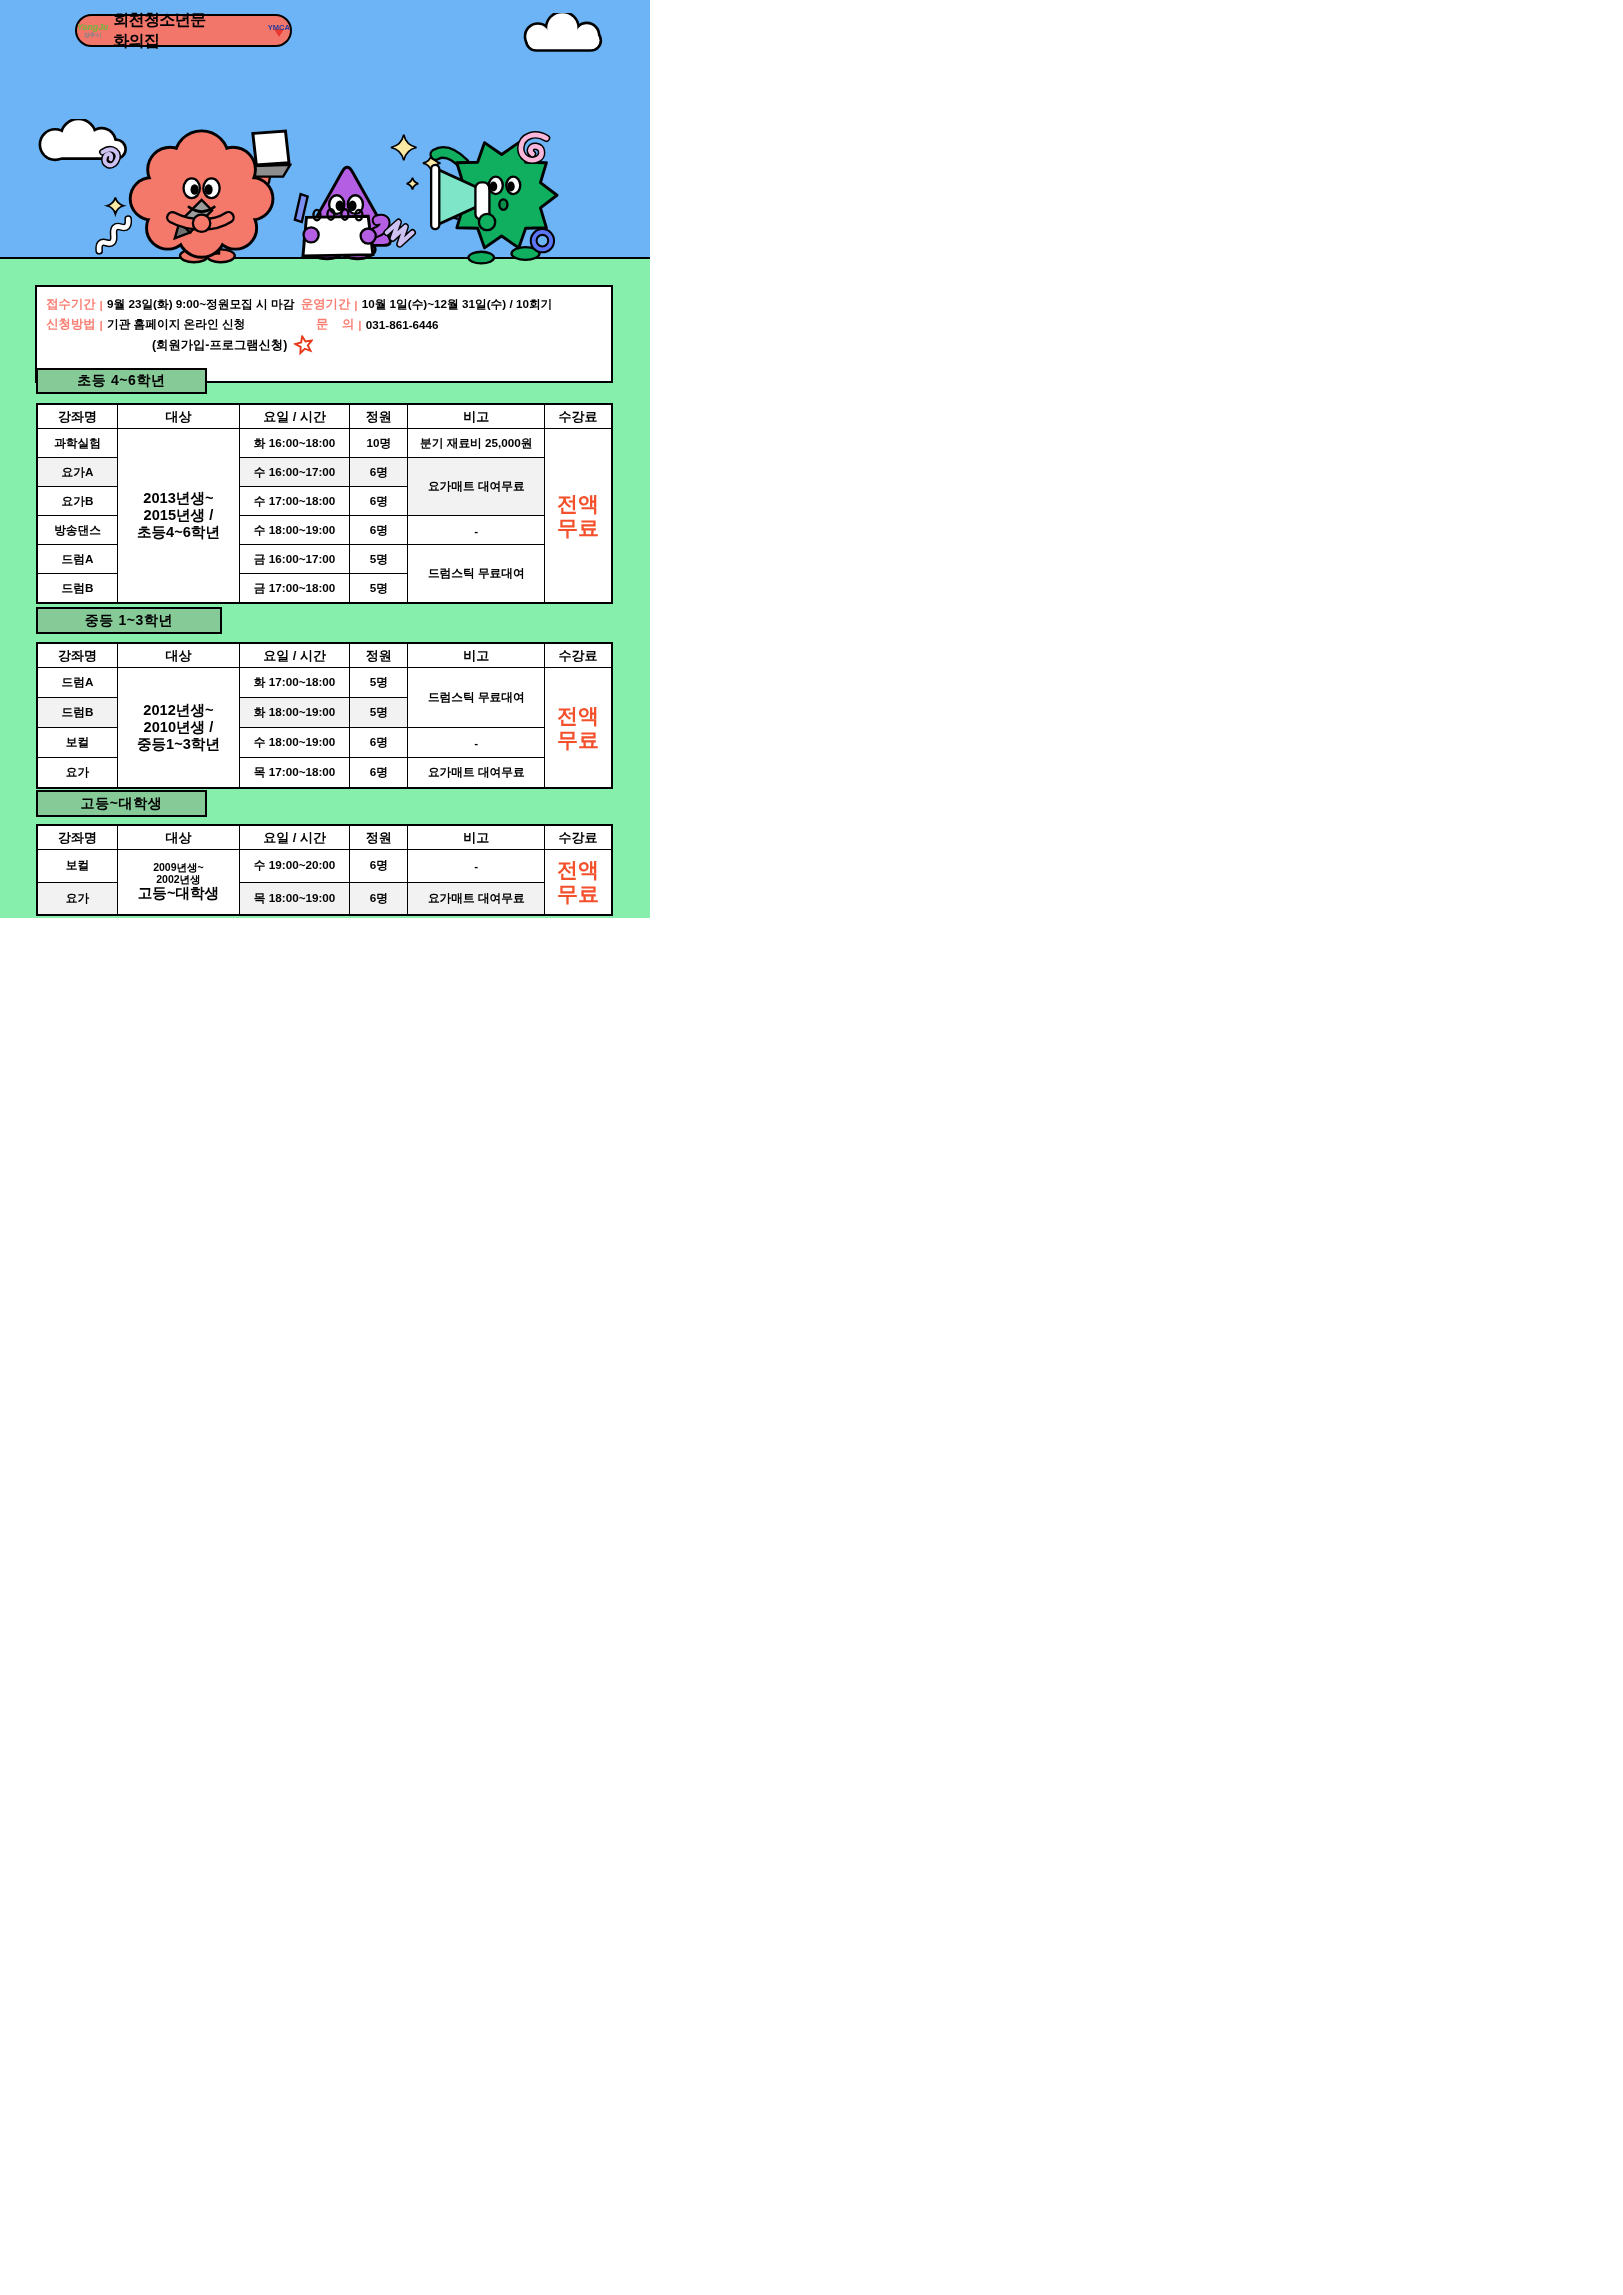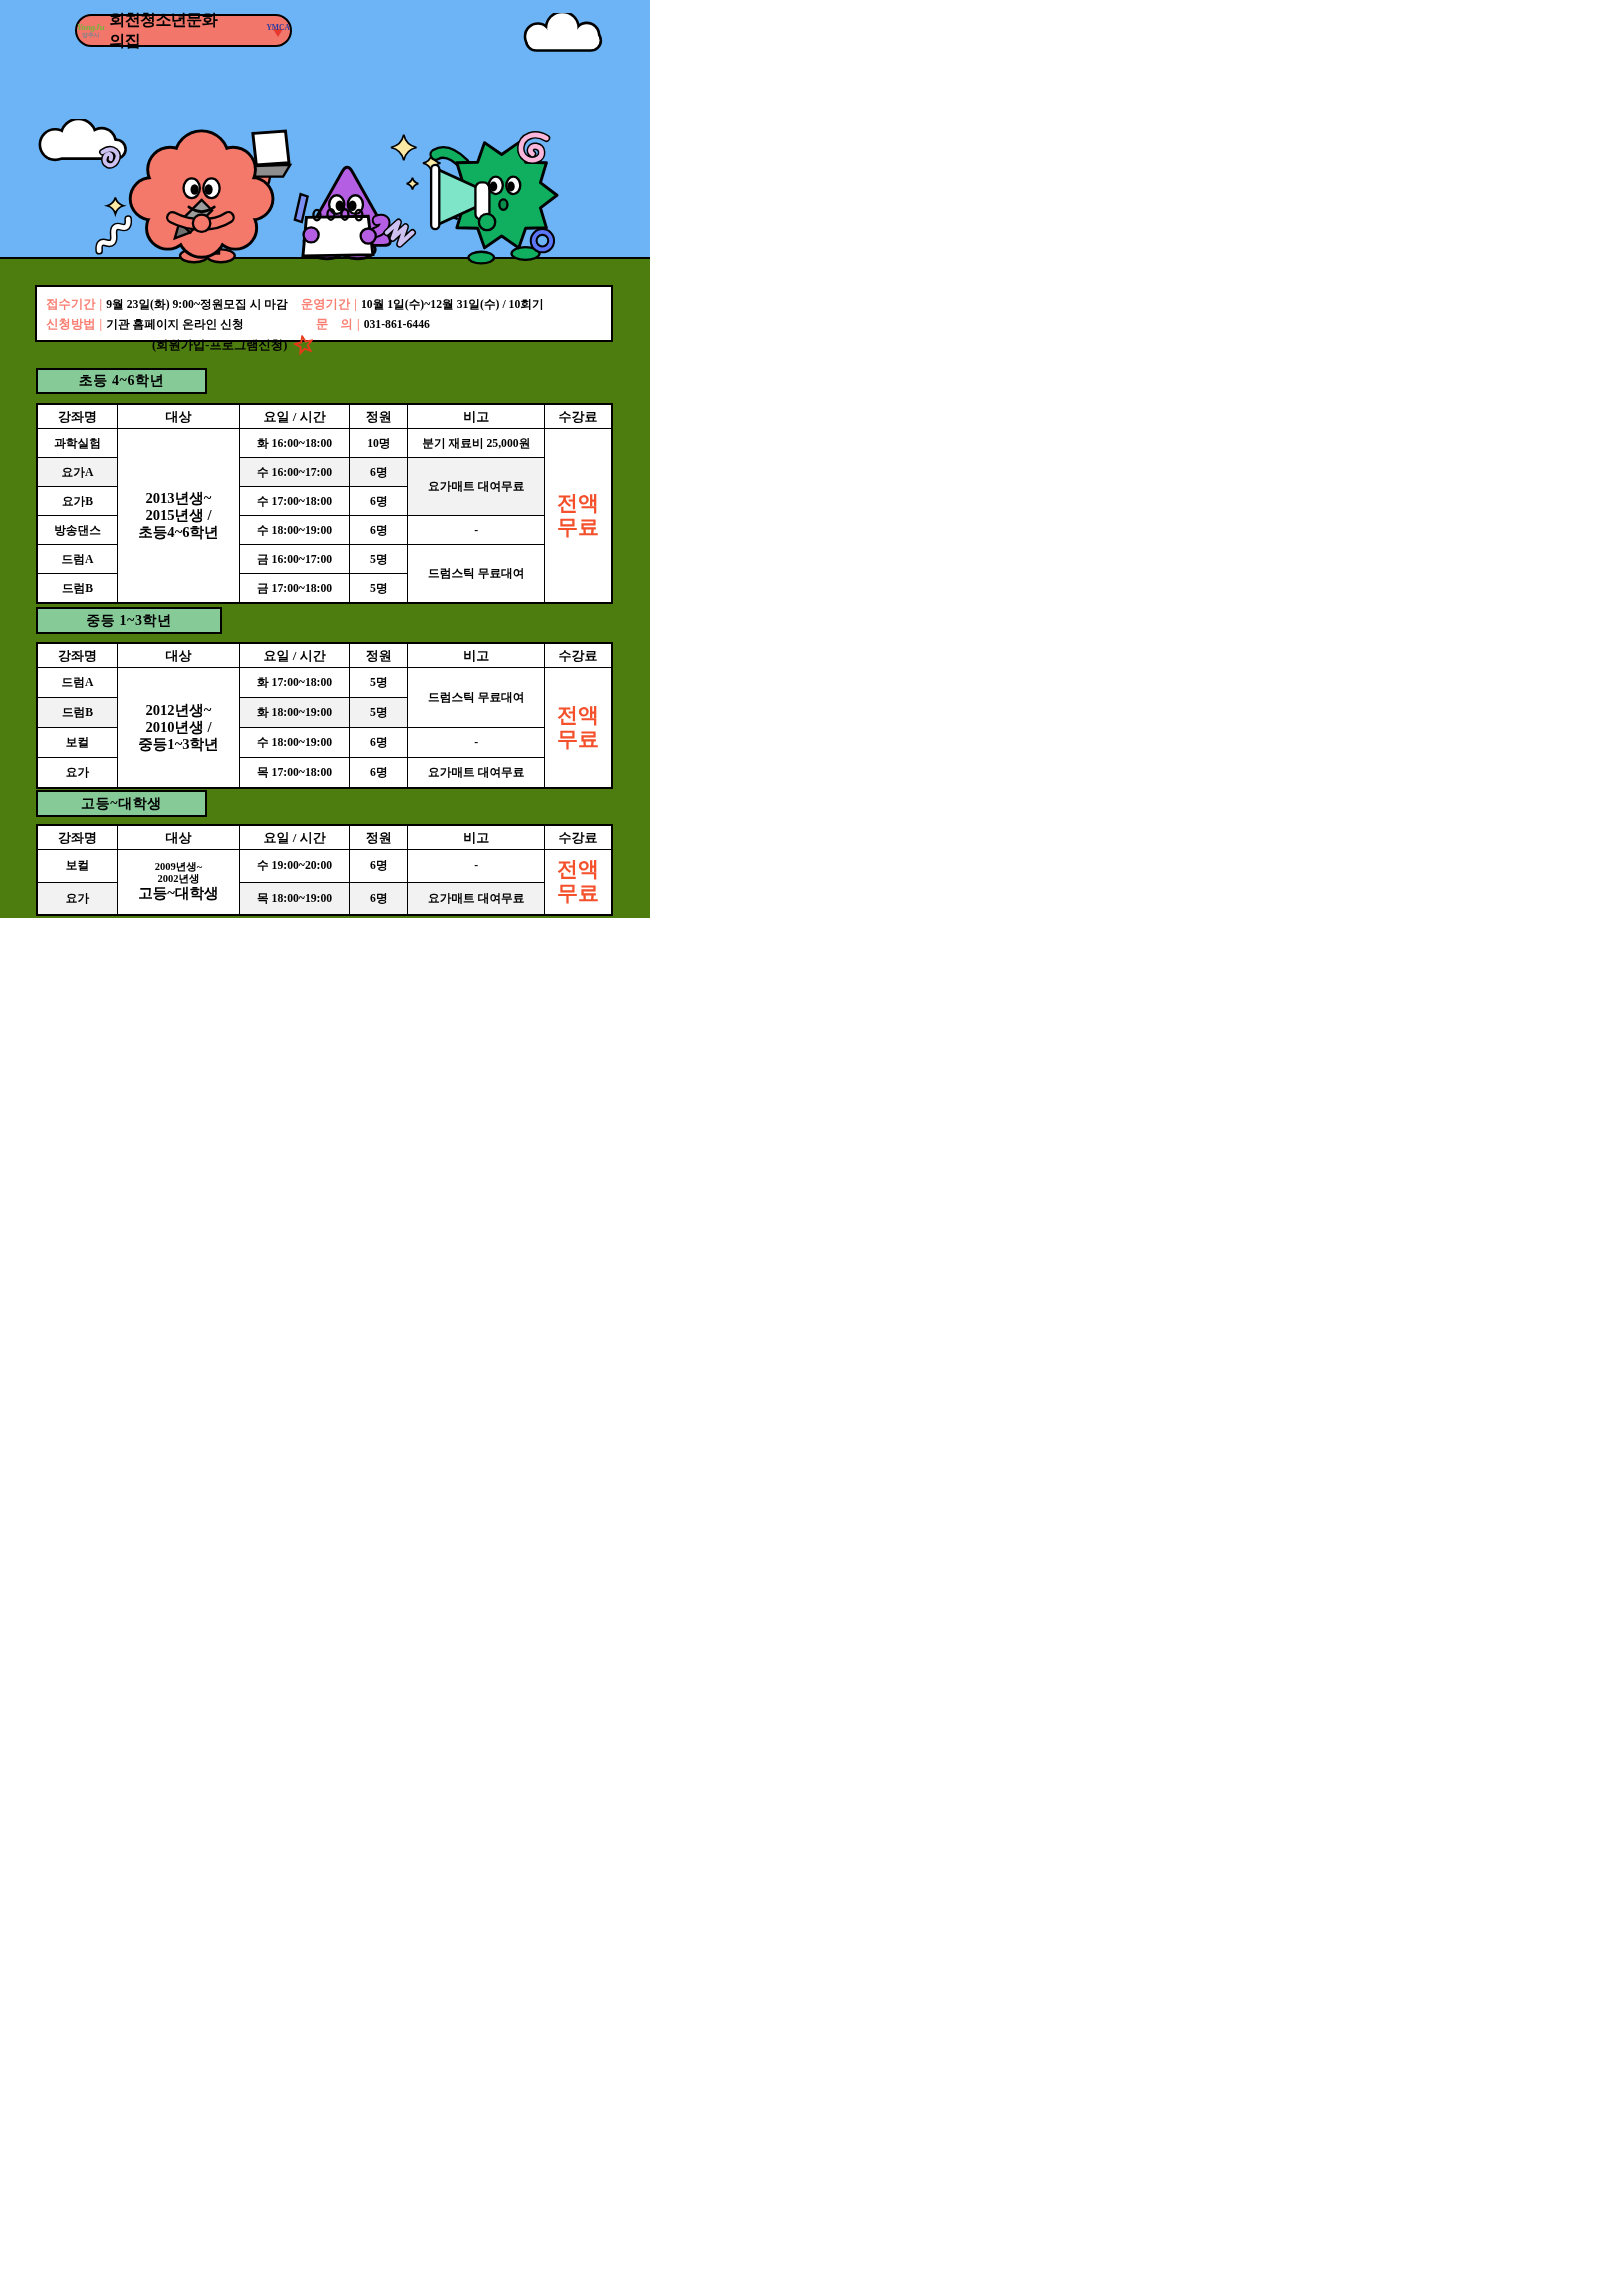--- a/index.html
+++ b/index.html
@@ -1,17 +1,17 @@
 <!DOCTYPE html>
 <html style="font-size:9.3px"><head>
 <meta charset="utf-8">
 <style>
   html,body{margin:0;padding:0;}
-  .page{position:relative;width:650px;height:918px;background:#4d7c0f;
-        font-family:Liberation Serif, serif;overflow:hidden;color:#000;}
+  .page{position:relative;width:650px;height:918px;background:#86efac;
+        font-family:Liberation Sans, sans-serif;overflow:hidden;color:#000;}
   
   .sky{position:absolute;left:0;top:0;width:100%;height:257px;background:#6CB4F5;
        border-bottom:2.3px solid #000;box-sizing:content-box;}
   .badge{position:absolute;left:75px;top:14px;width:217px;height:33px;background:#F3766B;
          border:2.9px solid #000;border-radius:17.5px;display:flex;align-items:center;justify-content:center;
          gap:4.7px;box-sizing:border-box;z-index:6;}
   .yangju{display:flex;flex-direction:column;align-items:center;line-height:1;}
   .yj-top{color:#6FB53A;font-weight:800;font-style:italic;font-size:8.8px;}
   .yj-sub{color:#7E8489;font-weight:700;font-size:5.8px;margin-top:1.2px;}
   .org-name{font-size:16px;font-weight:900;letter-spacing:-0.6px;}
@@ -21,21 +21,21 @@
             border-top:8.2px solid #E8392F;margin-top:-2.3px;}
   .title-pill{position:absolute;left:64px;top:51px;width:525px;height:76px;background:#fff;
               border:3.5px solid #000;border-radius:39px;display:flex;align-items:center;justify-content:center;
               box-sizing:border-box;z-index:4;}
   .title-pill h1{margin:0;font-size:33px;font-weight:900;color:#3A3A3E;letter-spacing:1.8px;}
   .cloud{position:absolute;z-index:2;}
   .cloud-right{left:517px;top:13px;width:93px;height:41px;}
   .cloud-left{left:33px;top:119px;width:96px;height:43px;z-index:3;}
   .chars{position:absolute;left:114px;top:130px;width:449px;height:134px;z-index:5;overflow:visible;}
   
-  .info-box{position:absolute;left:35px;top:285px;width:578px;height:57px;background:#fff;
+  .info-box{position:absolute;left:35px;top:285px;width:578px;height:98px;background:#fff;
             border:2.3px solid #000;box-sizing:border-box;z-index:6;}
   .i-row{position:absolute;display:flex;align-items:center;gap:4.1px;white-space:pre;}
   .i-label{color:#F97E72;font-size:12.3px;font-weight:800;}
   .i-div{color:#F97E72;font-size:11.7px;font-weight:900;}
   .i-value{color:#000;font-size:11.7px;font-weight:700;}
   .i-r1l{left:9.3px;top:9.3px;} .i-r1r{left:264px;top:9.3px;}
   .i-r2l{left:9.3px;top:29px;} .i-r2r{left:279px;top:29px;}
   .i-note{left:70px;top:48px;}
   .i-note-text{font-size:12.3px;font-weight:800;margin-left:45px;}
   .star-doodle{margin-left:2.3px;transform:rotate(-12deg);}

